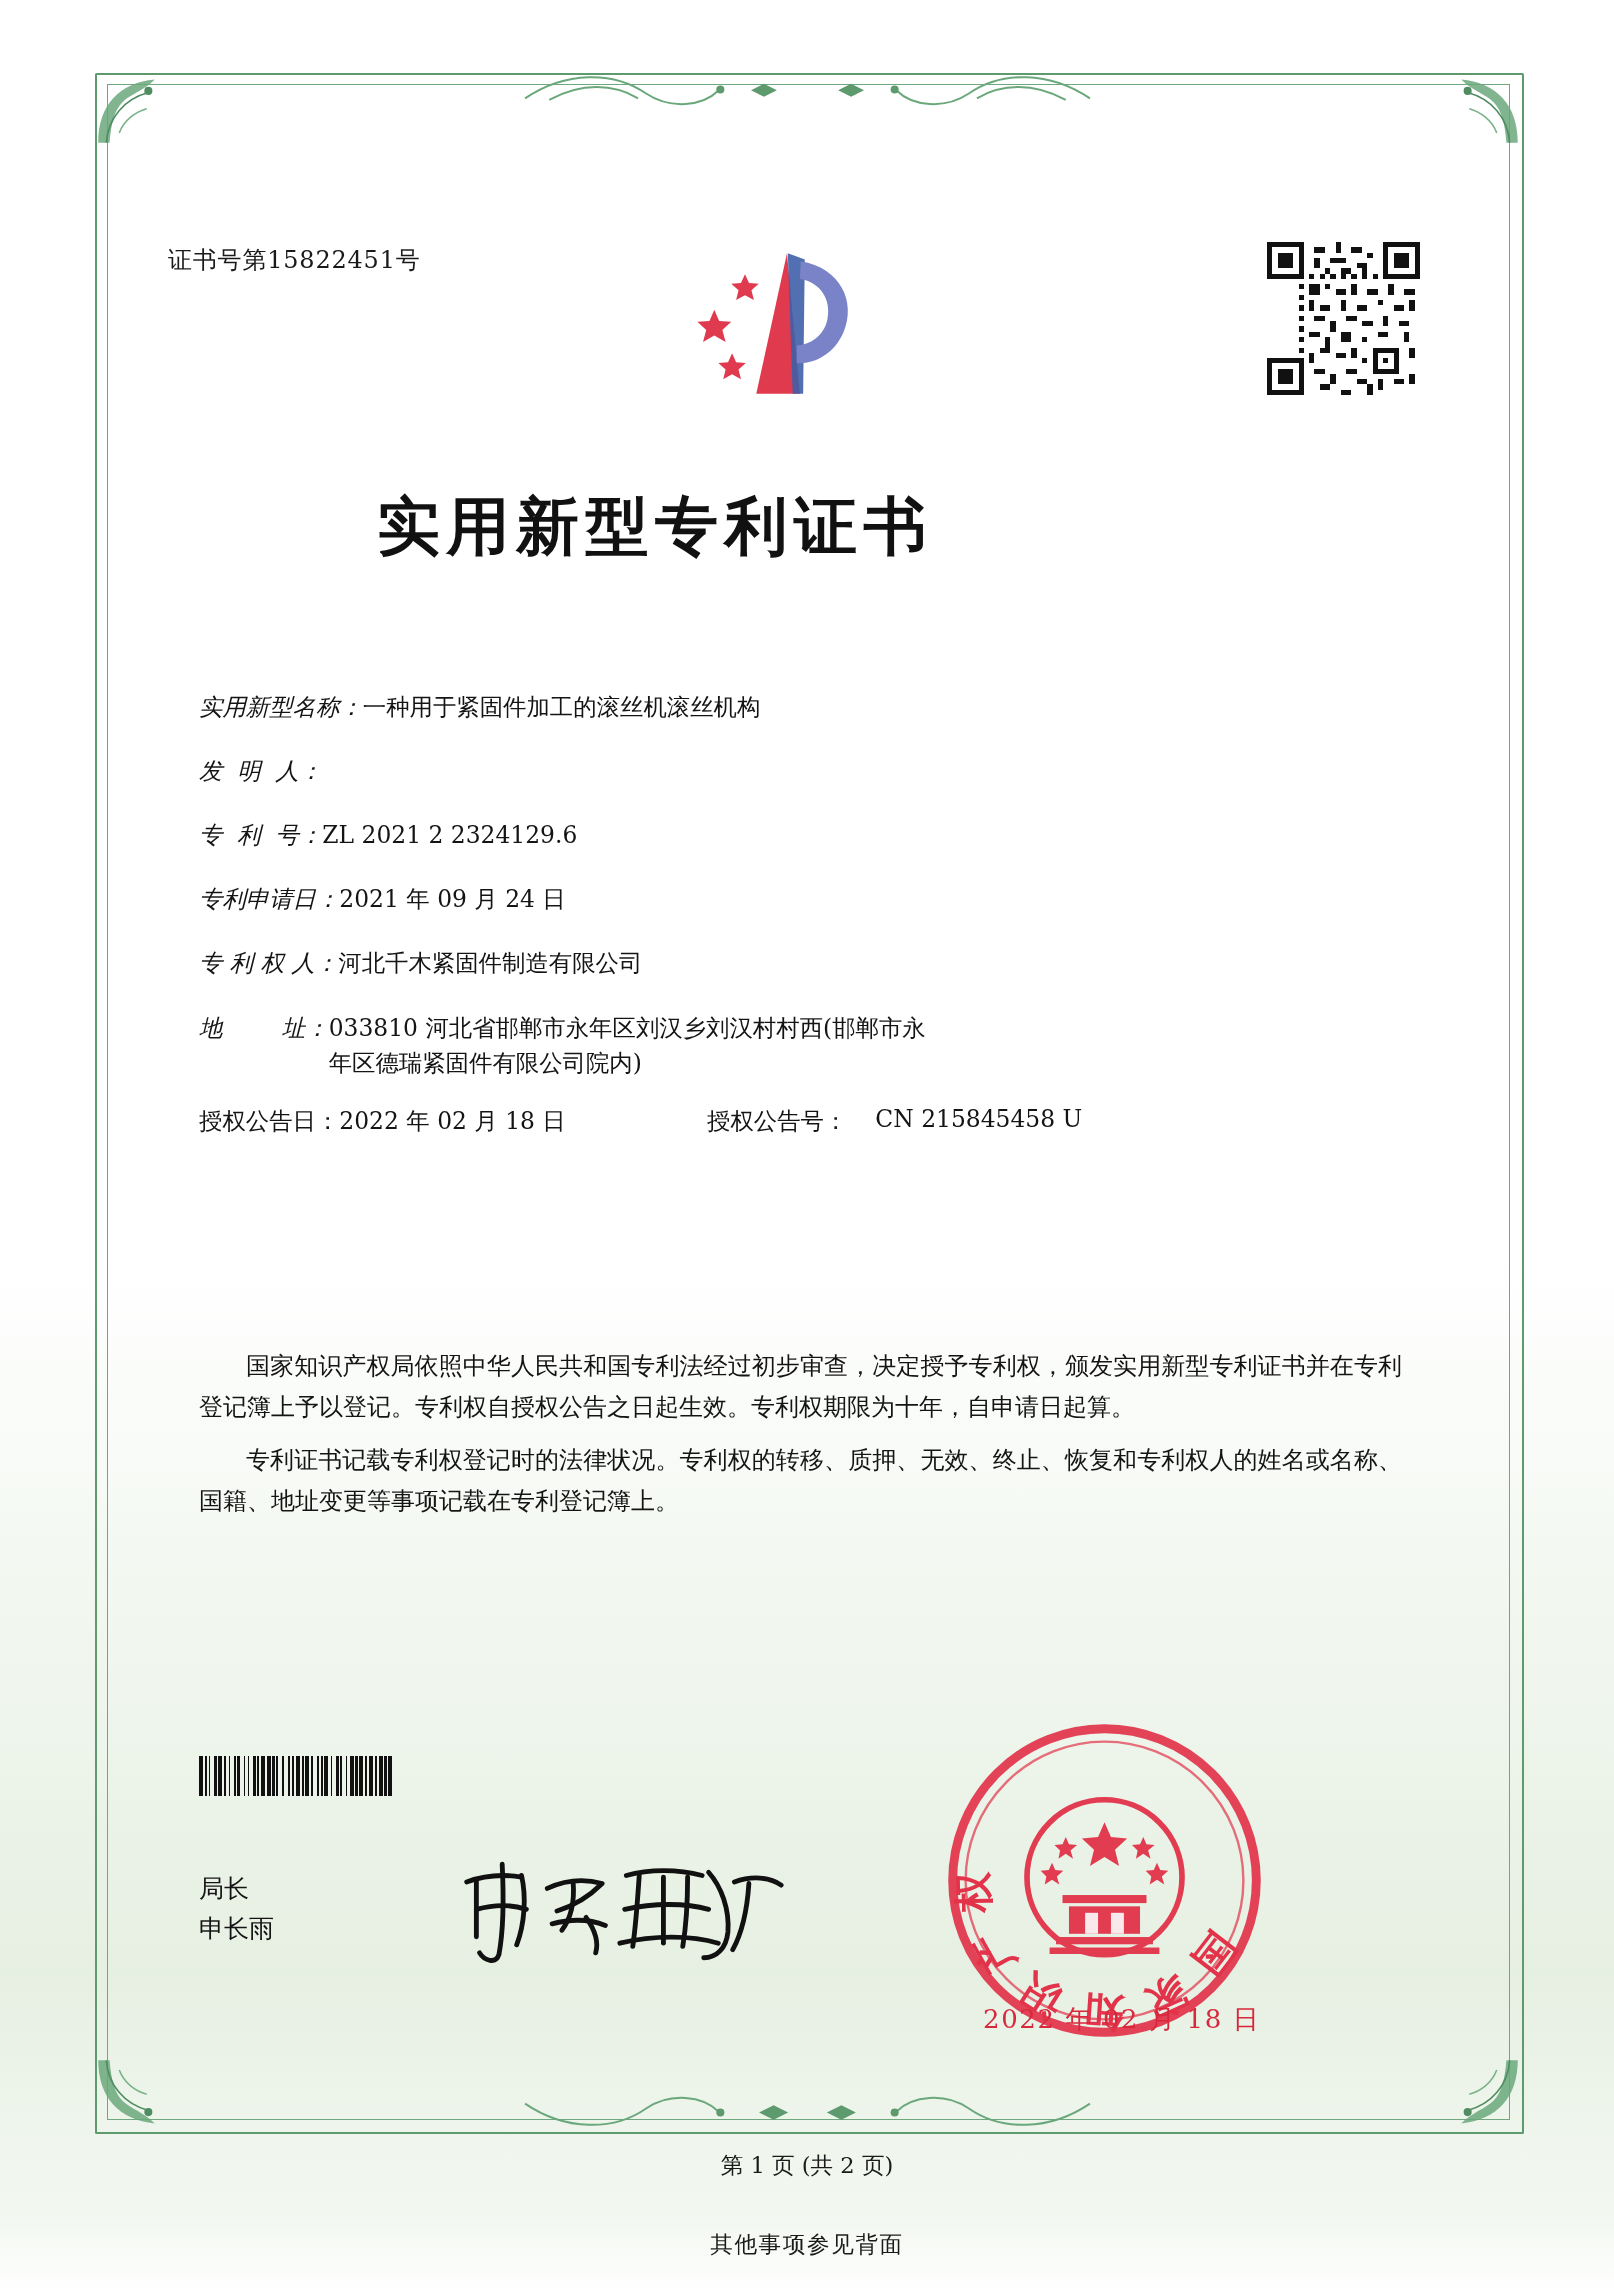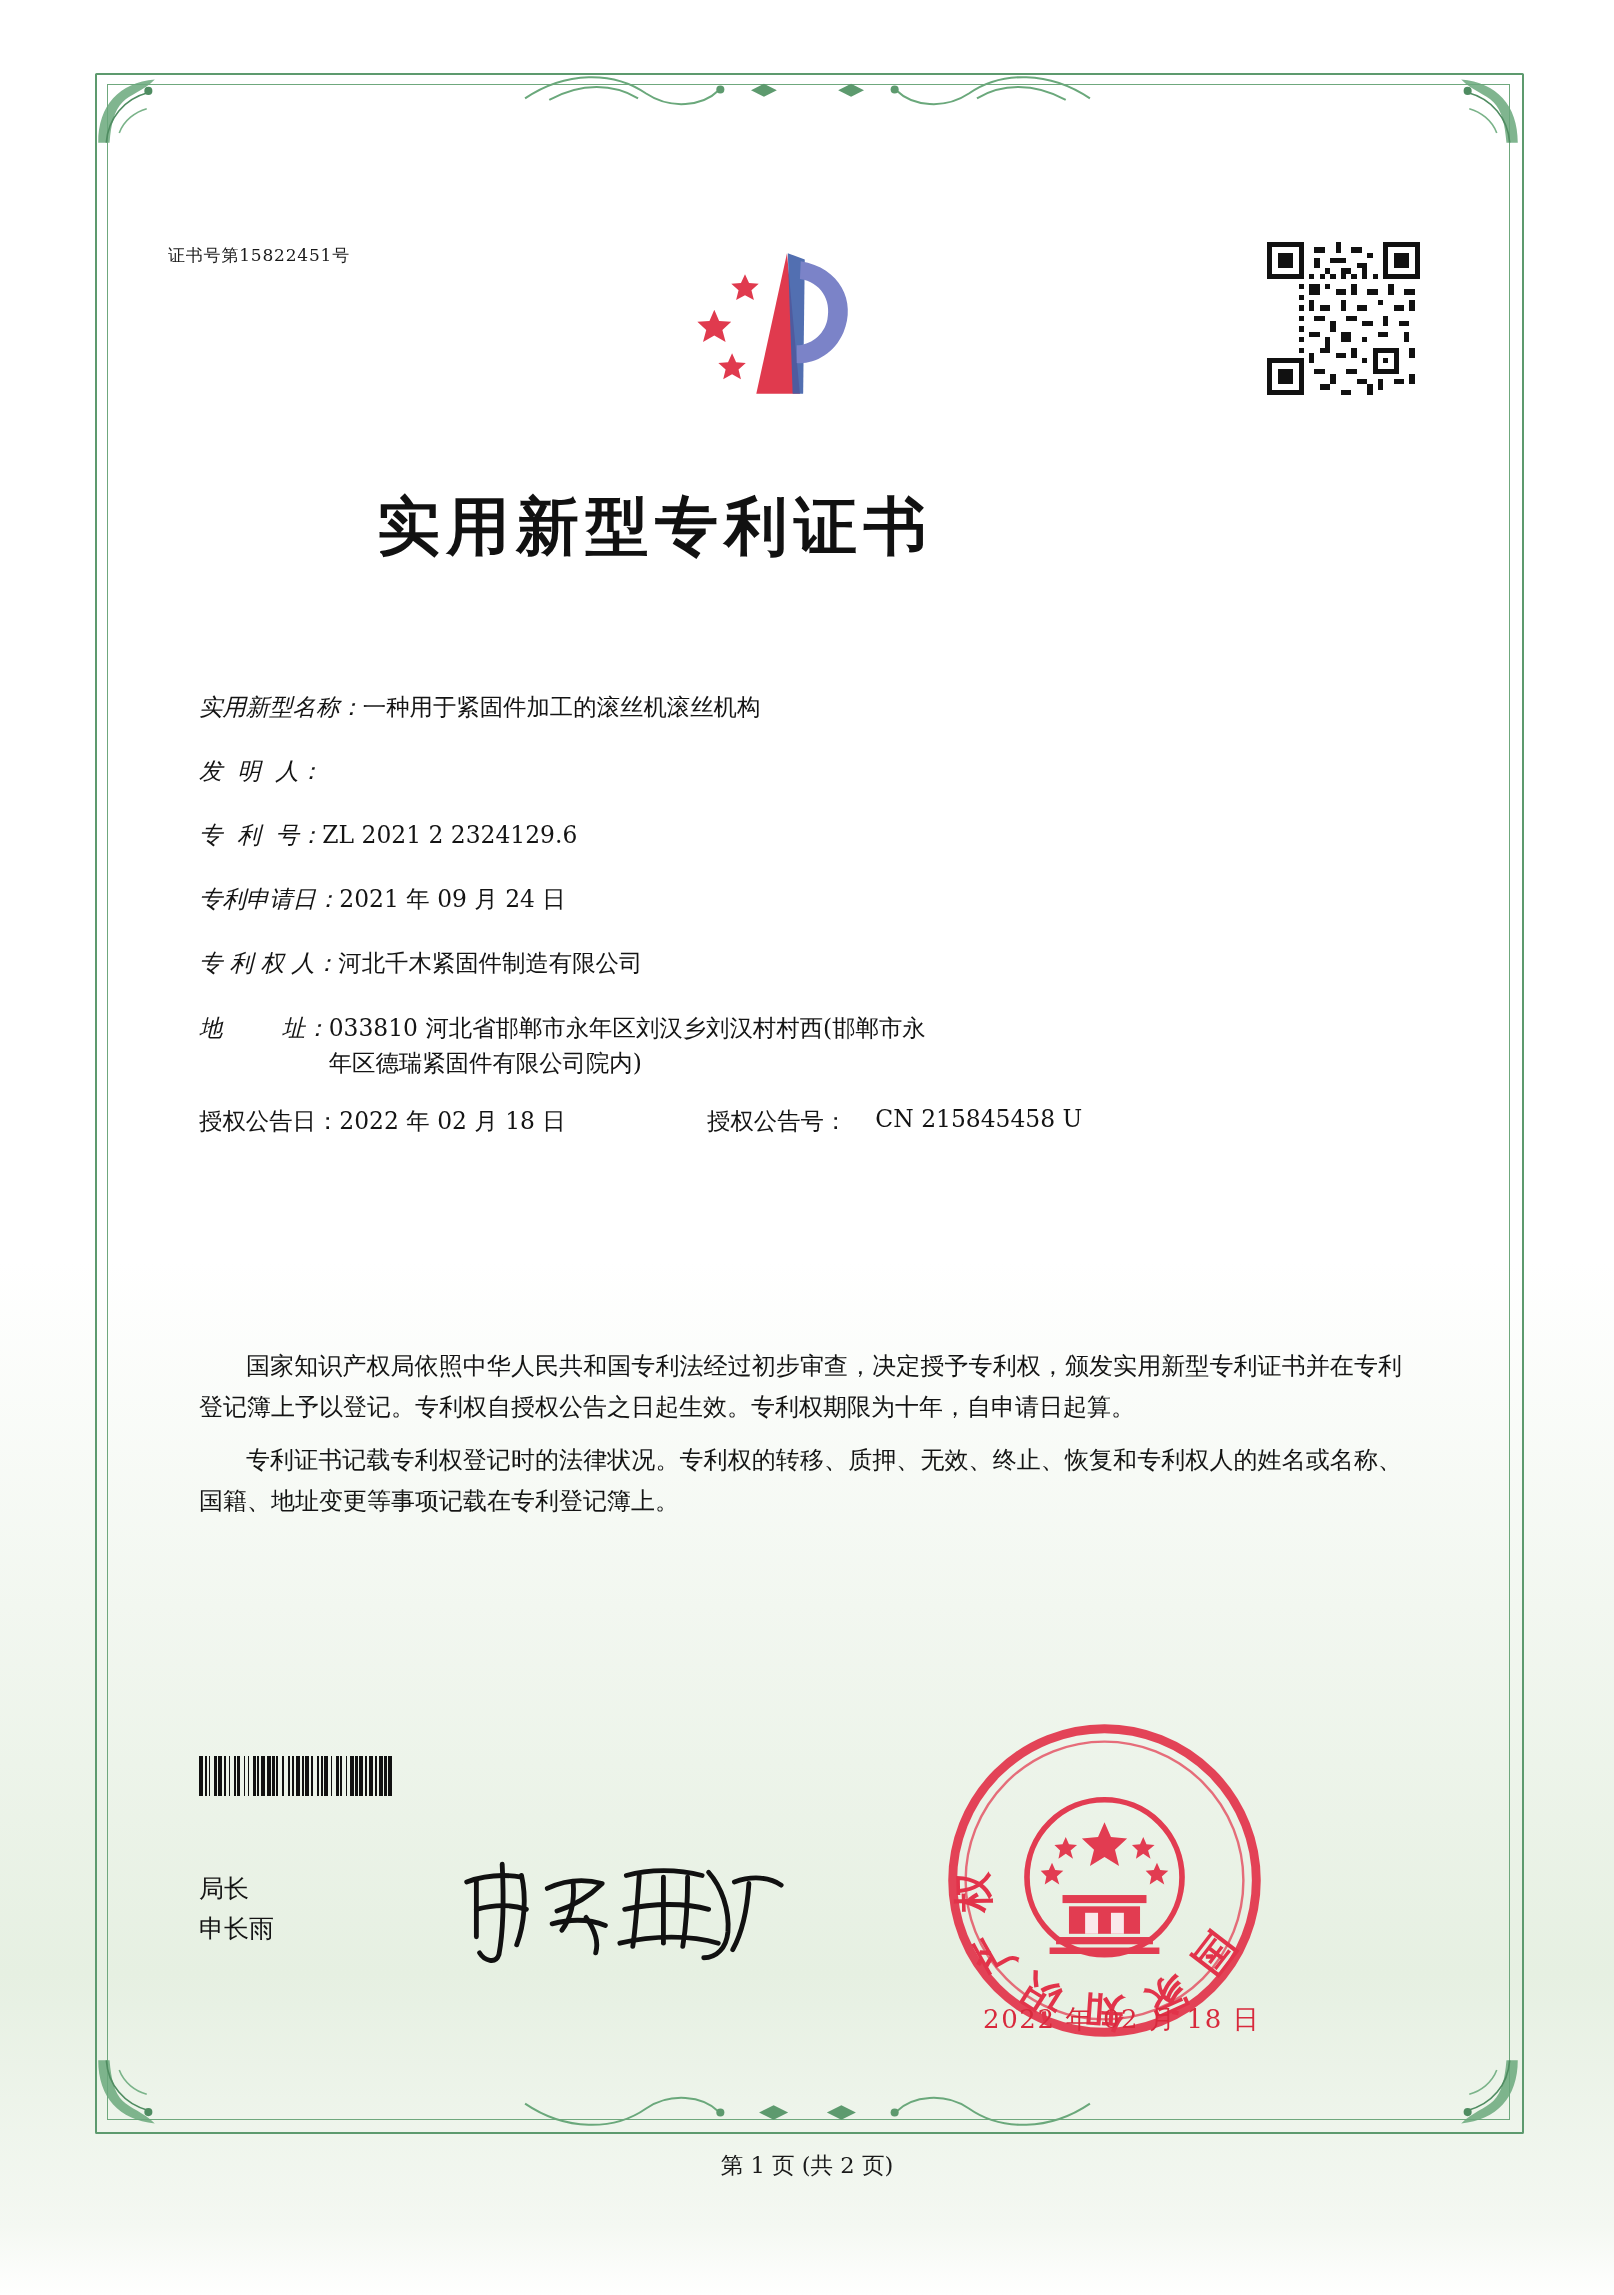--- a/index.html
+++ b/index.html
@@ -57,21 +57,21 @@
     position: absolute;
     left: 517px; top: 2089px;
     width: 581px; height: 47px;
   }
 
   
   .cert-number {
     position: absolute;
     left: 168px; top: 244px;
     font-family: "DejaVu Serif", "Liberation Serif", serif;
-    font-size: 17px;
+    font-size: 24px;
     color: #1a1a1a;
     letter-spacing: 0.8px;
   }
 
   .logo {
     position: absolute;
     left: 682px; top: 232px;
     width: 210px; height: 178px;
   }
 
@@ -580,15 +580,16 @@
         <path id="sealArc" d="M 200 200 m -146 0 a 146 146 0 1 1 292 0" transform="rotate(180 200 200)"></path>
       </defs>
       <text font-family="'DejaVu Serif','Liberation Serif',serif" font-size="50" font-weight="bold" fill="#e2334a" letter-spacing="22">
         <textPath href="#sealArc" startOffset="13%">国家知识产权局</textPath>
       </text>
     </svg>
   </div>
   <div class="seal-date">2022 年 02 月 18 日</div>
 
   <div class="page-num">第 1 页 (共 2 页)</div>
+  <div class="back-note">其他事项参见背面</div>
 
 </div>
 
 
 </body></html>

